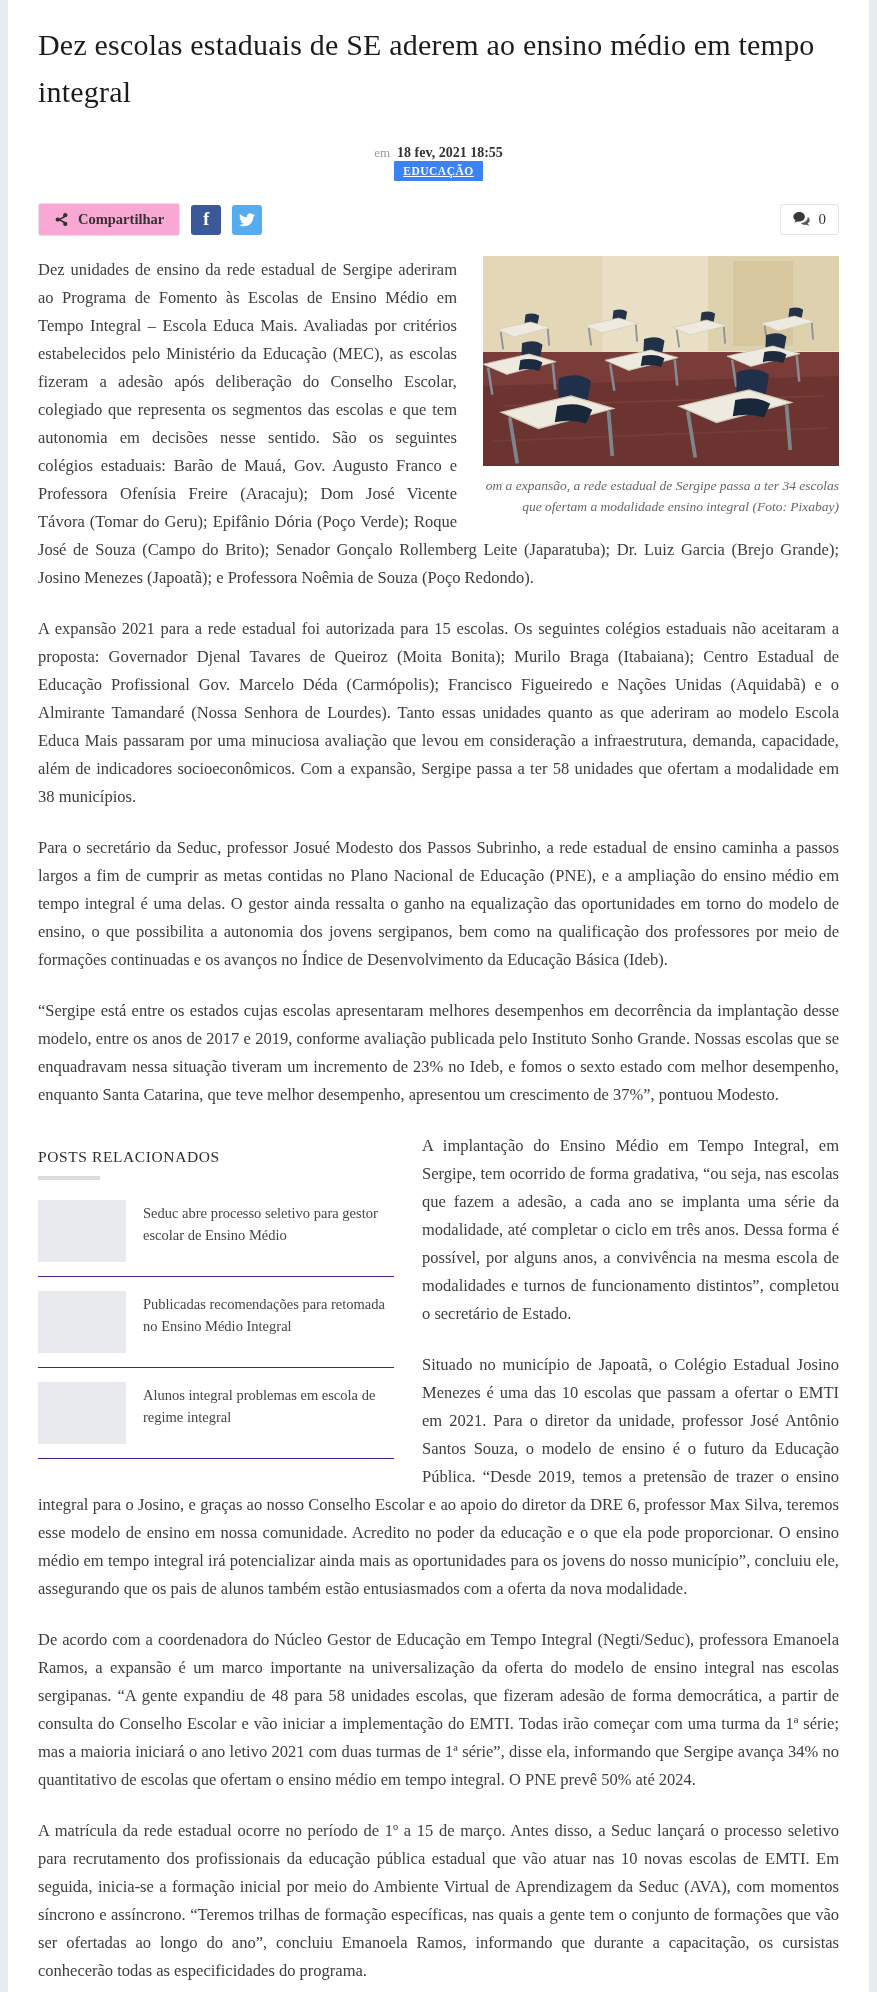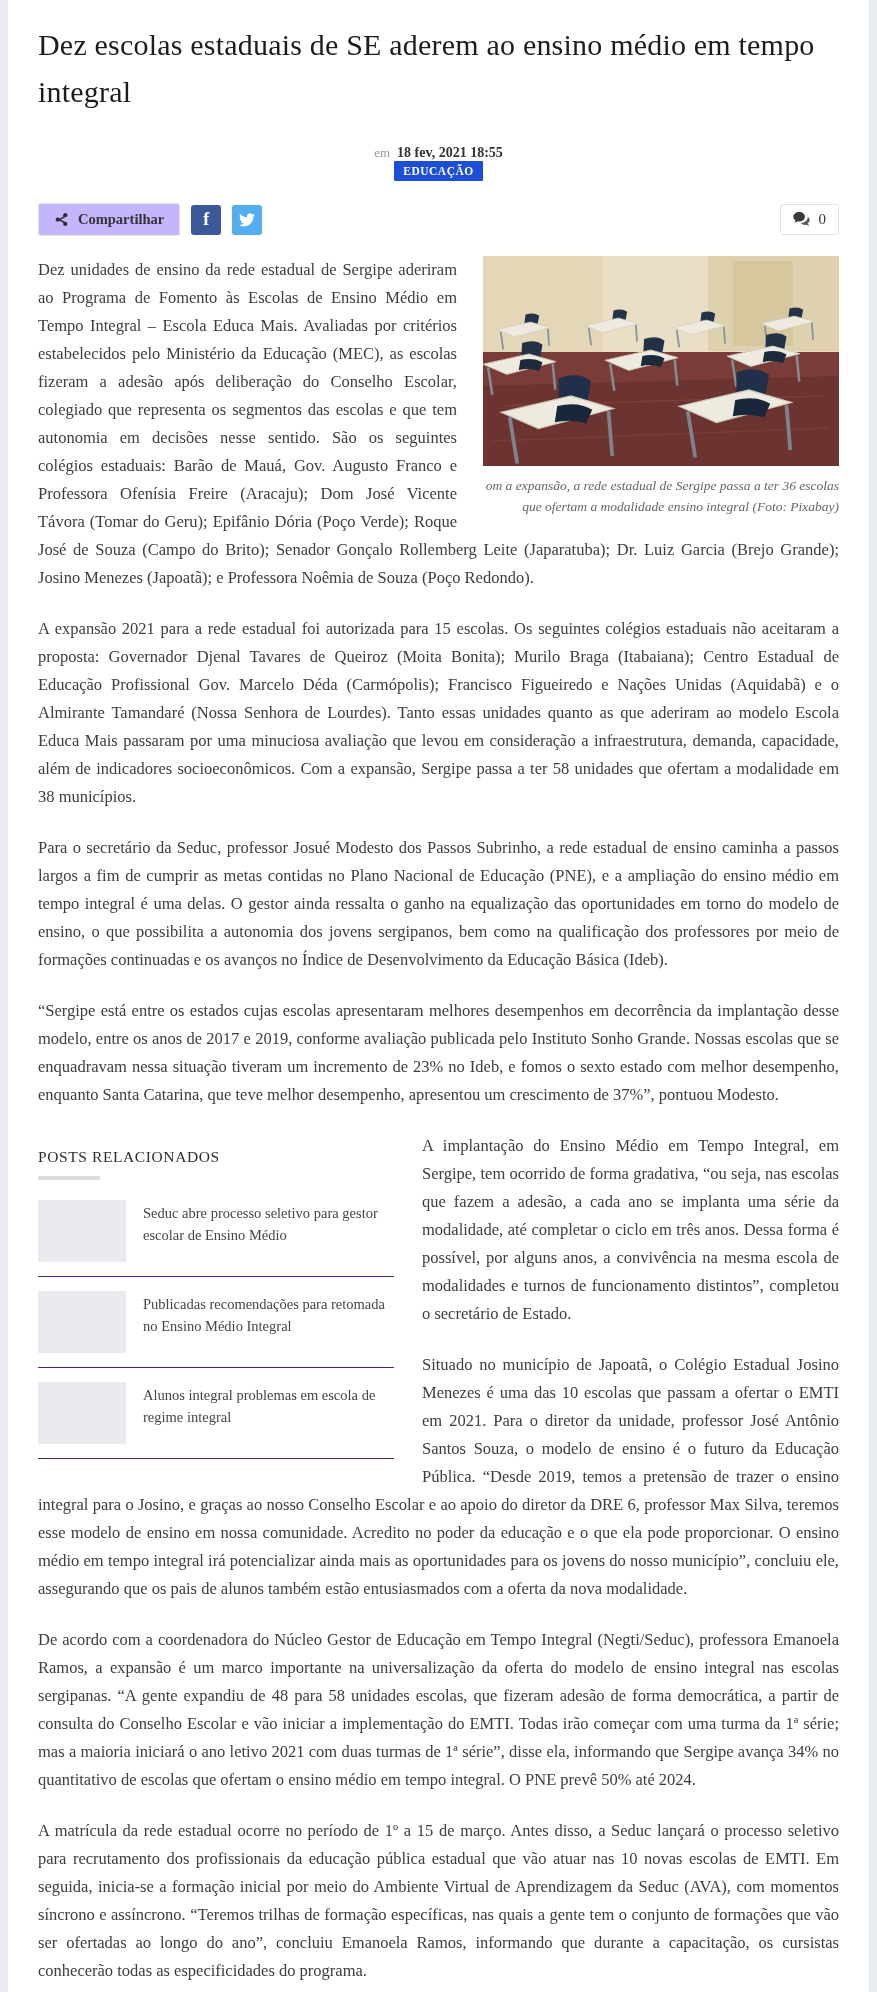--- a/index.html
+++ b/index.html
@@ -28,44 +28,45 @@
     display:flex;
     align-items:center;
     justify-content:space-between;
     margin-bottom:22px;
     flex-direction:column;
   }
   .meta-left{display:flex;align-items:baseline;gap:7px;}
   .meta-prefix{color:#9b9b9b;font-size:13px;}
   .meta-date{color:#333;font-size:14px;font-weight:700;}
   .badge{
-    background:#1d4ed8;
+    background:#3b82f6;
     color:#fff;
     font-size:11.5px;
     font-weight:700;
     letter-spacing:.5px;
     padding:4px 9px;
     border-radius:1px;
     cursor:pointer;
+    text-decoration:underline;
   }
   
   .share-row{
     display:flex;
     align-items:center;
     justify-content:space-between;
     margin:0 0 20px;
   }
   .share-left{display:flex;align-items:center;}
   .share-btn{
     display:inline-flex;
     align-items:center;
     gap:9px;
     border:1px solid #e2e2e2;
     border-radius:3px;
-    background:#c4b5fd;
+    background:#f9a8d4;
     padding:7px 15px;
     font-family:"Liberation Serif", serif;
     font-size:14.5px;
     font-weight:700;
     color:#333;
     cursor:pointer;
   }
   .sq{
     width:30px;height:30px;
     border-radius:3px;
@@ -265,21 +266,21 @@
           </g>
           <g transform="translate(196,134) scale(1.25)">
             <path d="M46,-14 q16,-6 26,2 l-3,18 q-12,-5 -23,-2 z" fill="#20304a" stroke="none"></path>
             <polygon points="0,13 56,0 90,10 30,26"></polygon>
             <line x1="7" y1="17" x2="13" y2="54" stroke="#7e848c" stroke-width="3"></line>
             <line x1="86" y1="12" x2="89" y2="48" stroke="#7e848c" stroke-width="3"></line>
             <path d="M45,8 q17,-4 28,3 l-5,11 q-12,-4 -25,-1 z" fill="#19273a" stroke="none"></path>
           </g>
         </g>
       </svg>
-      <figcaption>om a expansão, a rede estadual de Sergipe passa a ter 36 escolas que ofertam a modalidade ensino integral (Foto: Pixabay)</figcaption>
+      <figcaption>om a expansão, a rede estadual de Sergipe passa a ter 34 escolas que ofertam a modalidade ensino integral (Foto: Pixabay)</figcaption>
     </figure>
 
     <p>Dez unidades de ensino da rede estadual de Sergipe aderiram ao Programa de Fomento às Escolas de Ensino Médio em Tempo Integral – Escola Educa Mais. Avaliadas por critérios estabelecidos pelo Ministério da Educação (MEC), as escolas fizeram a adesão após deliberação do Conselho Escolar, colegiado que representa os segmentos das escolas e que tem autonomia em decisões nesse sentido. São os seguintes colégios estaduais: Barão de Mauá, Gov. Augusto Franco e Professora Ofenísia Freire (Aracaju); Dom José Vicente Távora (Tomar do Geru); Epifânio Dória (Poço Verde); Roque José de Souza (Campo do Brito); Senador Gonçalo Rollemberg Leite (Japaratuba); Dr. Luiz Garcia (Brejo Grande); Josino Menezes (Japoatã); e Professora Noêmia de Souza (Poço Redondo).</p>
     <p>A expansão 2021 para a rede estadual foi autorizada para 15 escolas. Os seguintes colégios estaduais não aceitaram a proposta: Governador Djenal Tavares de Queiroz (Moita Bonita); Murilo Braga (Itabaiana); Centro Estadual de Educação Profissional Gov. Marcelo Déda (Carmópolis); Francisco Figueiredo e Nações Unidas (Aquidabã) e o Almirante Tamandaré (Nossa Senhora de Lourdes). Tanto essas unidades quanto as que aderiram ao modelo Escola Educa Mais passaram por uma minuciosa avaliação que levou em consideração a infraestrutura, demanda, capacidade, além de indicadores socioeconômicos. Com a expansão, Sergipe passa a ter 58 unidades que ofertam a modalidade em 38 municípios.</p>
     <p>Para o secretário da Seduc, professor Josué Modesto dos Passos Subrinho, a rede estadual de ensino caminha a passos largos a fim de cumprir as metas contidas no Plano Nacional de Educação (PNE), e a ampliação do ensino médio em tempo integral é uma delas. O gestor ainda ressalta o ganho na equalização das oportunidades em torno do modelo de ensino, o que possibilita a autonomia dos jovens sergipanos, bem como na qualificação dos professores por meio de formações continuadas e os avanços no Índice de Desenvolvimento da Educação Básica (Ideb).</p>
     <p>“Sergipe está entre os estados cujas escolas apresentaram melhores desempenhos em decorrência da implantação desse modelo, entre os anos de 2017 e 2019, conforme avaliação publicada pelo Instituto Sonho Grande. Nossas escolas que se enquadravam nessa situação tiveram um incremento de 23% no Ideb, e fomos o sexto estado com melhor desempenho, enquanto Santa Catarina, que teve melhor desempenho, apresentou um crescimento de 37%”, pontuou Modesto.</p>
 
     <aside class="related">
       <h2 class="related-heading">POSTS RELACIONADOS</h2>
       <div class="related-bar"></div>

